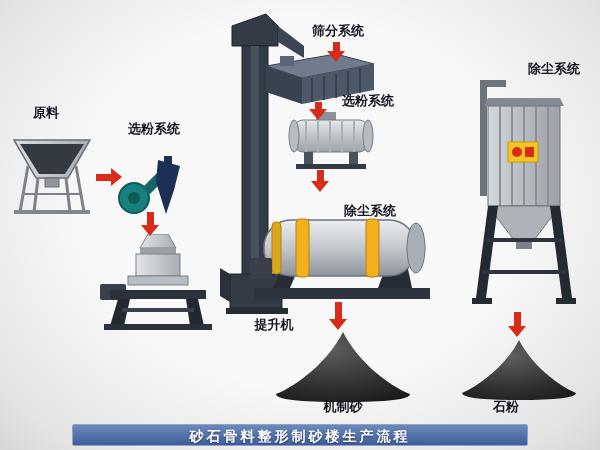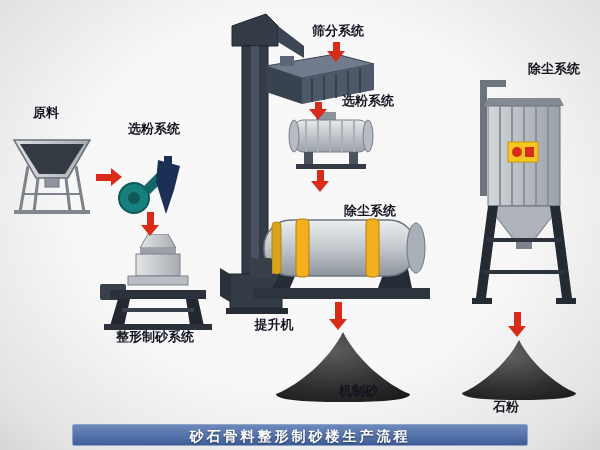--- a/index.html
+++ b/index.html
@@ -32,27 +32,26 @@
 <body>
 
 <div id="canvas">
 
   <div class="lbl" style="left:14px;top:106px;width:64px;">原料</div>
 
   <div class="lbl" style="left:108px;top:122px;width:92px;">
     <div>选粉系统</div>
   </div>
 
-  <div class="lbl" style="left:92px;top:330px;width:126px;">整形制砂系统</div>
   <div class="lbl" style="left:244px;top:318px;width:60px;">提升机</div>
   <div class="lbl" style="left:306px;top:24px;width:64px;">筛分系统</div>
   <div class="lbl" style="left:336px;top:94px;width:64px;">选粉系统</div>
   <div class="lbl" style="left:338px;top:204px;width:64px;">除尘系统</div>
   <div class="lbl" style="left:516px;top:62px;width:64px;text-align:right;">除尘系统</div>
-  <div class="lbl" style="left:308px;top:384px;width:70px;text-align:right;">机制砂</div>
+  <div class="lbl" style="left:308px;top:400px;width:70px;">机制砂</div>
   <div class="lbl" style="left:481px;top:400px;width:50px;">石粉</div>
 
   <div class="arrow" style="left:96px;top:168px;">
     <div class="ar-shaft" style="width:15px;"></div>
     <div class="ar-head"></div>
   </div>
   <div class="arrow arrow-down" style="left:141px;top:212px;">
     <div class="ad-shaft" style="height:13px;"></div>
     <div class="ad-head"></div>
   </div>

